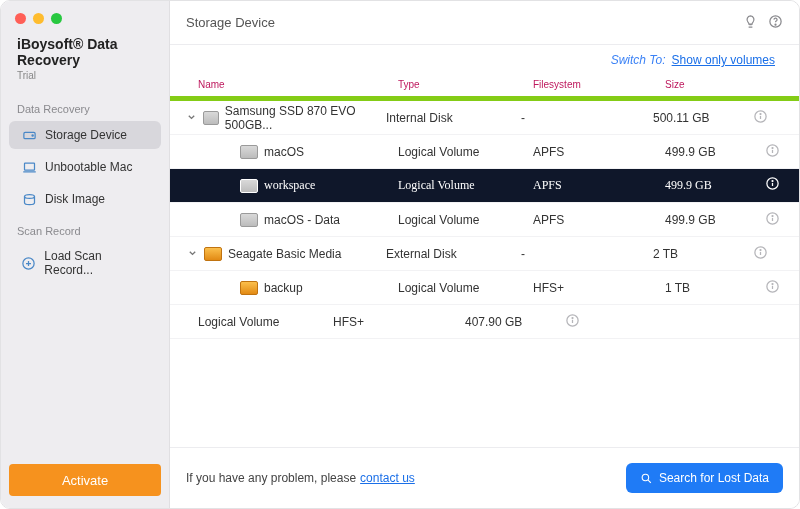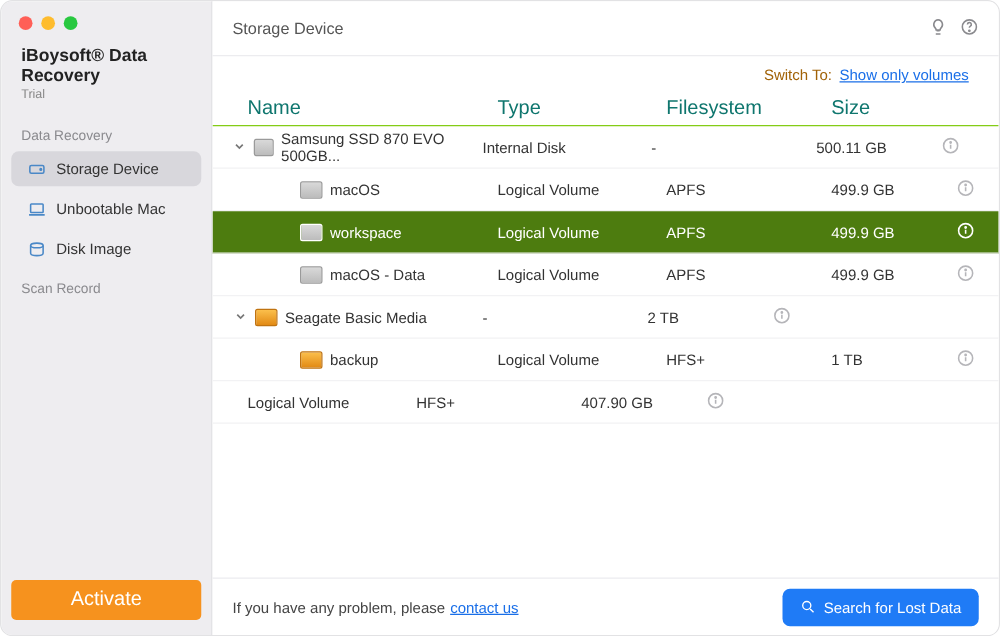--- a/index.html
+++ b/index.html
@@ -13,52 +13,52 @@
   .dot.yellow { background:#febc2e; }
   .dot.green { background:#28c840; }
   .brand { padding:6px 30px 2px 16px; font-weight:700; font-size:14px; color:#222;}
   .brand-sub { padding:0 16px 12px 16px; font-size:10px; color:#888;}
   .section-label { padding:10px 4px 4px 16px; font-size:11px; color:#8a8a8e; }
   .nav-item { display:flex; align-items:center; gap:8px; padding:6px 12px; margin:2px 8px; border-radius:6px; cursor:pointer; color:#333; }
   .nav-item.selected { background:#d8d7dc; }
   .nav-icon { width:16px; height:16px; display:flex; align-items:center; justify-content:center; color:#4a88c7;}
   .nav-icon svg { width:15px; height:15px; }
   .sidebar-spacer { flex:1; }
-  .activate-btn { margin:10px 8px 12px 8px; height:32px; border-radius:4px; background:#f6921e; color:#fff; font-size:16px; display:flex; align-items:center; justify-content:center; cursor:pointer; font-weight:500;}
+  .activate-btn { margin:10px 8px 12px 8px; height:32px; border-radius:4px; background:#f6921e; color:#fff; font-size:13px; display:flex; align-items:center; justify-content:center; cursor:pointer; font-weight:500;}
   
   .main { flex:1; display:flex; flex-direction:column; background:#ffffff;}
   .titlebar { height:44px; display:flex; align-items:center; padding:0 16px; border-bottom:1px solid #ececef; color:#555; font-size:13px;}
   .titlebar-spacer { flex:1; }
   .title-icons { display:flex; gap:10px; color:#8a8a8e;}
   .title-icons svg { width:15px; height:15px; cursor:pointer;}
   .switchbar { display:flex; justify-content:flex-end; align-items:center; padding:8px 24px 6px 0; font-size:12px; gap:6px;}
-  .switchbar .label { color:#a16207; }
+  .switchbar .label { color:#3b82f6;font-style:italic; }
   .switchbar .link { color:#1a6fe8; text-decoration:underline; cursor:pointer;}
   .table { flex:1; overflow:hidden; }
   .thead, .trow { display:flex; align-items:center; padding:0 10px 0 0; }
-  .thead { height:28px; color:#0f766e; font-size:16px; border-bottom:1px solid #84cc16; padding-left:28px;}
+  .thead { height:28px; color:#be185d; font-size:10px; border-bottom:5px solid #84cc16; padding-left:28px;}
   .col-name { flex:0 0 200px; padding-left:0;}
   .col-type { flex:0 0 135px;}
   .col-fs   { flex:0 0 132px;}
   .col-size { flex:0 0 90px; }
   .col-info { flex:0 0 34px; display:flex; justify-content:center;}
   .trow { height:34px; font-size:12px; color:#333; border-bottom:1px solid #f2f2f4;}
   .trow .col-name { display:flex; align-items:center; gap:6px; }
   .chev { width:12px; display:inline-flex; justify-content:center; color:#777;}
   .chev svg{ width:9px; height:9px;}
   .disk-icon { width:18px; height:14px; display:inline-block; background:linear-gradient(#d9d9d9,#bcbcbc); border:1px solid #9a9a9a; border-radius:2px; position:relative;}
   .disk-icon.orange { background:linear-gradient(#fbbf4c,#e28a14); border-color:#c07310;}
   .info-icon svg { width:15px; height:15px; color:#b5b5b9;}
-  .trow.selected { background:#4d7c0f; color:#fff; }
+  .trow.selected { background:#0f172a; color:#fff;font-family:Liberation Serif, serif; }
   .trow.selected .info-icon svg { color:#fff; }
   .trow.selected .disk-icon { border-color:#fff; }
   .indent-0 { padding-left:16px; }
   .indent-1 { padding-left:28px; }
   .indent-1 .col-name { padding-left:24px;}
-  .footer { height:46px; border-top:1px solid #ececef; display:flex; align-items:center; padding:0 16px; font-size:12px; color:#444;}
+  .footer { height:61px; border-top:1px solid #ececef; display:flex; align-items:center; padding:0 16px; font-size:12px; color:#444;}
   .footer .contact { color:#1a6fe8; text-decoration:underline; cursor:pointer; margin-left:4px;}
   .footer-spacer { flex:1;}
   .search-btn { background:#1f7bf6; color:#fff; border-radius:6px; height:30px; padding:0 14px; display:flex; align-items:center; gap:6px; cursor:pointer; font-size:12px;}
   .search-btn svg { width:13px; height:13px;}
 </style>
 </head>
 <body>
 
 <div class="window">
 
@@ -94,20 +94,29 @@
       <span class="nav-icon">
           <svg viewBox="0 0 24 24" fill="none" stroke="currentColor" stroke-width="2">
             <ellipse cx="12" cy="7" rx="8" ry="3"></ellipse>
             <path d="M4 7v10c0 1.7 3.6 3 8 3s8-1.3 8-3V7"></path>
           </svg>
         </span>
       <span>Disk Image</span>
     </div>
 
     <div class="section-label">Scan Record</div>
+    <div class="nav-item">
+      <span class="nav-icon">
+          <svg viewBox="0 0 24 24" fill="none" stroke="currentColor" stroke-width="2">
+            <circle cx="12" cy="12" r="9"></circle>
+            <path d="M12 8v8M8 12h8"></path>
+          </svg>
+        </span>
+      <span>Load Scan Record...</span>
+    </div>
 
     <div class="sidebar-spacer"></div>
     <div class="activate-btn">Activate</div>
   </div>
 
   <div class="main">
     <div class="titlebar">
       <span>Storage Device</span>
       <div class="titlebar-spacer"></div>
       <div class="title-icons">
@@ -211,20 +220,21 @@
           <div class="trow indent-0">
             <div class="col-name">
               <span class="chev">
                 <svg viewBox="0 0 10 10">
                   <path d="M2 3l3 3 3-3" fill="none" stroke="currentColor" stroke-width="1.5"></path>
                 </svg>
               </span>
               <span class="disk-icon orange"></span>
               <span>Seagate Basic Media</span>
             </div>
+            <div class="col-type">External Disk</div>
             <div class="col-fs">-</div>
             <div class="col-size">2 TB</div>
             <div class="col-info">
               <span class="info-icon"><svg viewBox="0 0 24 24" fill="none" stroke="currentColor" stroke-width="2">
                   <circle cx="12" cy="12" r="9"></circle>
                   <path d="M12 11v5"></path>
                   <circle cx="12" cy="8" r="0.8" fill="currentColor"></circle>
                 </svg></span>
             </div>
           </div>

